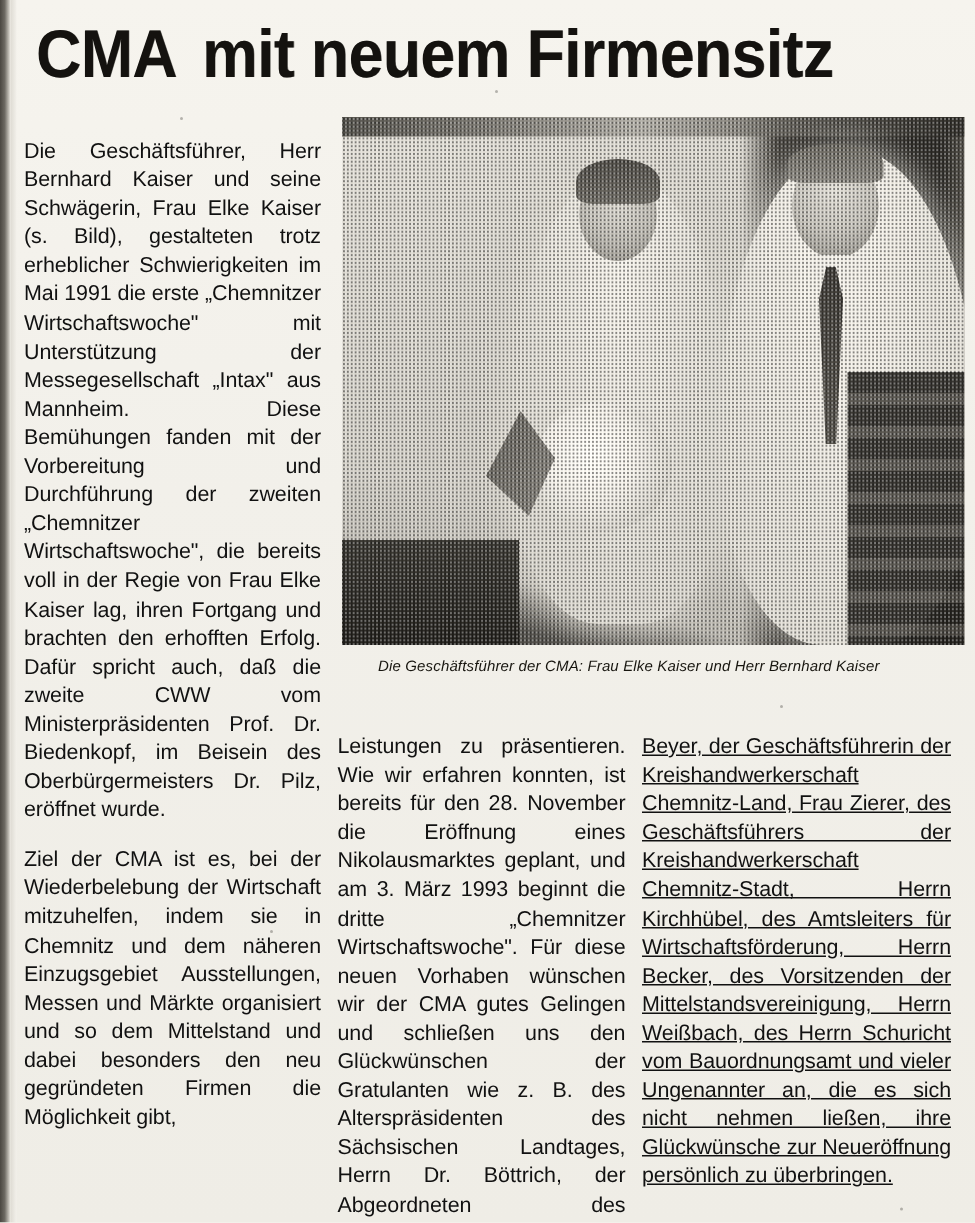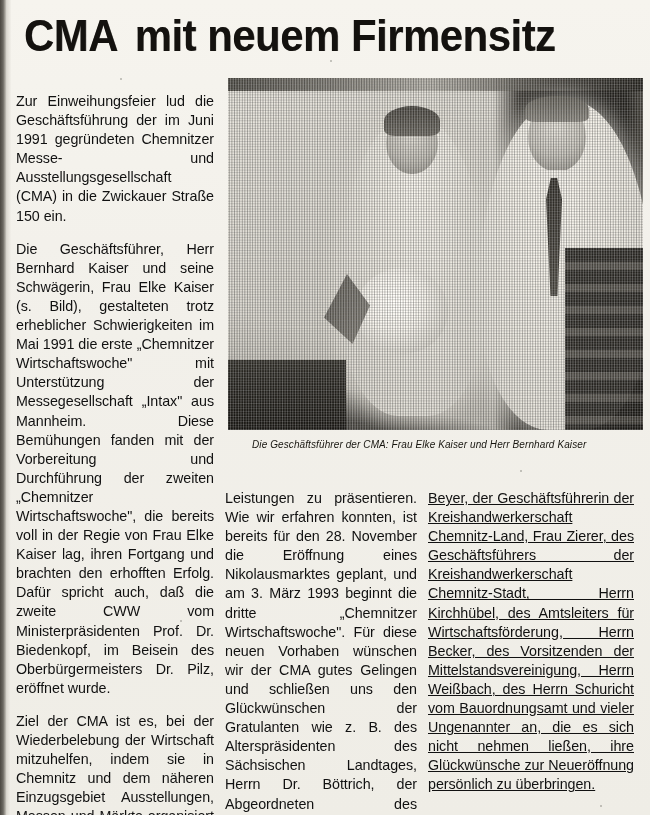--- a/index.html
+++ b/index.html
@@ -179,21 +179,20 @@
     <div class="leaf"></div>
     <div class="chair"></div>
     <div class="table"></div>
     <div class="halftone"></div>
     <div class="halftone2"></div>
   </div>
 
   <div class="caption">Die Geschäftsführer der CMA: Frau Elke Kaiser und Herr Bernhard Kaiser</div>
 
   <div class="col col-1">
-    <p>Zur Einweihungsfeier lud die Geschäftsführung der im Juni 1991 gegründeten Chemnitzer Messe- und Ausstellungsgesellschaft (CMA) in die Zwickauer Straße 150 ein.</p>
     <p>Die Geschäftsführer, Herr Bernhard Kaiser und seine Schwägerin, Frau Elke Kaiser (s. Bild), gestalteten trotz erheblicher Schwierigkeiten im Mai 1991 die erste „Chemnitzer Wirtschaftswoche" mit Unterstützung der Messegesellschaft „Intax" aus Mannheim. Diese Bemühungen fanden mit der Vorbereitung und Durchführung der zweiten „Chemnitzer Wirtschaftswoche", die bereits voll in der Regie von Frau Elke Kaiser lag, ihren Fortgang und brachten den erhofften Erfolg. Dafür spricht auch, daß die zweite CWW vom Ministerpräsidenten Prof. Dr. Biedenkopf, im Beisein des Oberbürgermeisters Dr. Pilz, eröffnet wurde.</p>
     <p>Ziel der CMA ist es, bei der Wiederbelebung der Wirtschaft mitzuhelfen, indem sie in Chemnitz und dem näheren Einzugsgebiet Ausstellungen, Messen und Märkte organisiert und so dem Mittelstand und dabei besonders den neu gegründeten Firmen die Möglichkeit gibt,</p>
   </div>
 
   <div class="col col-2">
     <p>Leistungen zu präsentieren. Wie wir erfahren konnten, ist bereits für den 28. November die Eröffnung eines Nikolausmarktes geplant, und am 3. März 1993 beginnt die dritte „Chemnitzer Wirtschaftswoche". Für diese neuen Vorhaben wünschen wir der CMA gutes Gelingen und schließen uns den Glückwünschen der Gratulanten wie z. B. des Alterspräsidenten des Sächsischen Landtages, Herrn Dr. Böttrich, der Abgeordneten des Sächsischen Landtages, Herrn Kannegießer und Herrn</p>
   </div>
 
   <div class="col col-3">
     <p>Beyer, der Geschäftsführerin der Kreishandwerkerschaft Chemnitz-Land, Frau Zierer, des Geschäftsführers der Kreishandwerkerschaft Chemnitz-Stadt, Herrn Kirchhübel, des Amtsleiters für Wirtschaftsförderung, Herrn Becker, des Vorsitzenden der Mittelstandsvereinigung, Herrn Weißbach, des Herrn Schuricht vom Bauordnungsamt und vieler Ungenannter an, die es sich nicht nehmen ließen, ihre Glückwünsche zur Neueröffnung persönlich zu überbringen.</p>

